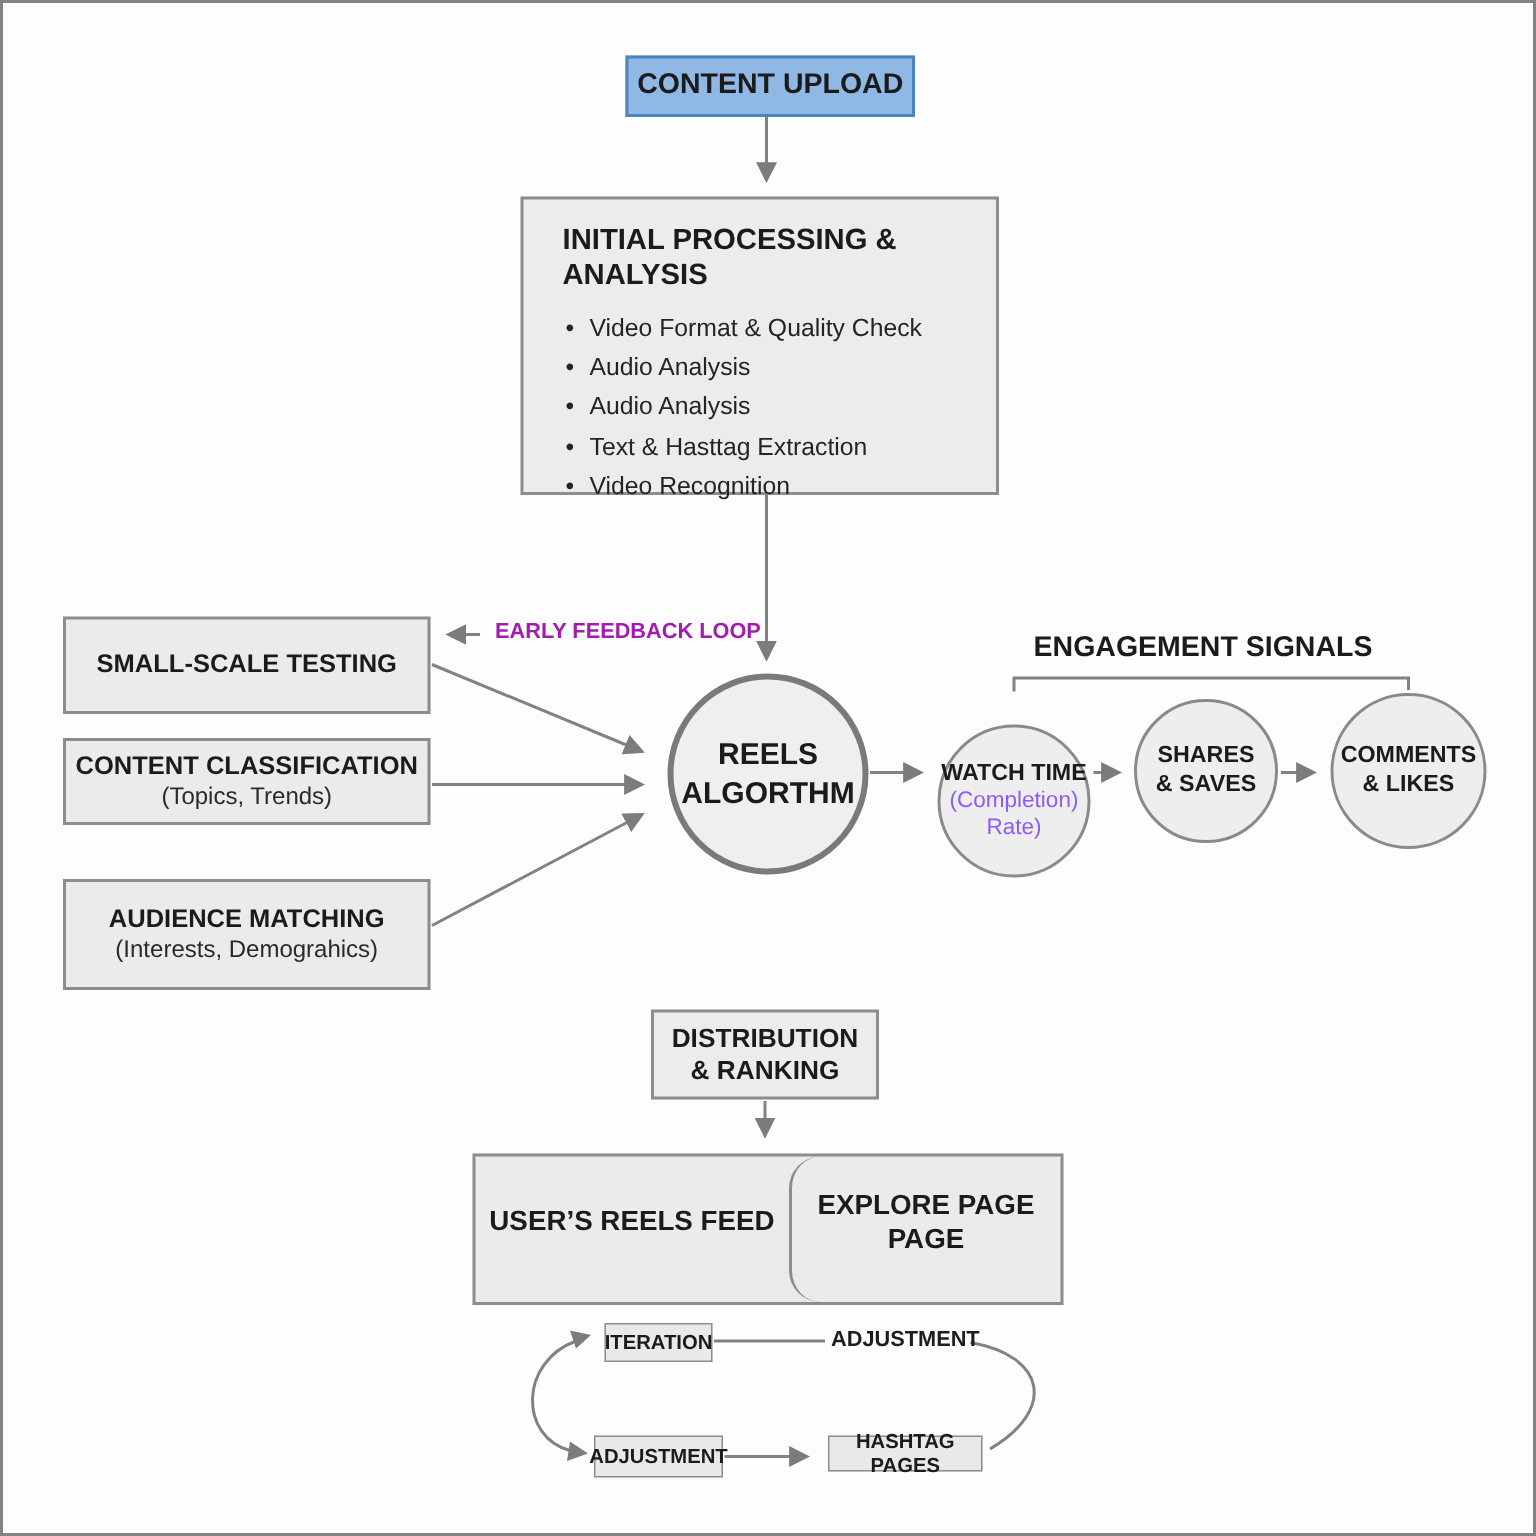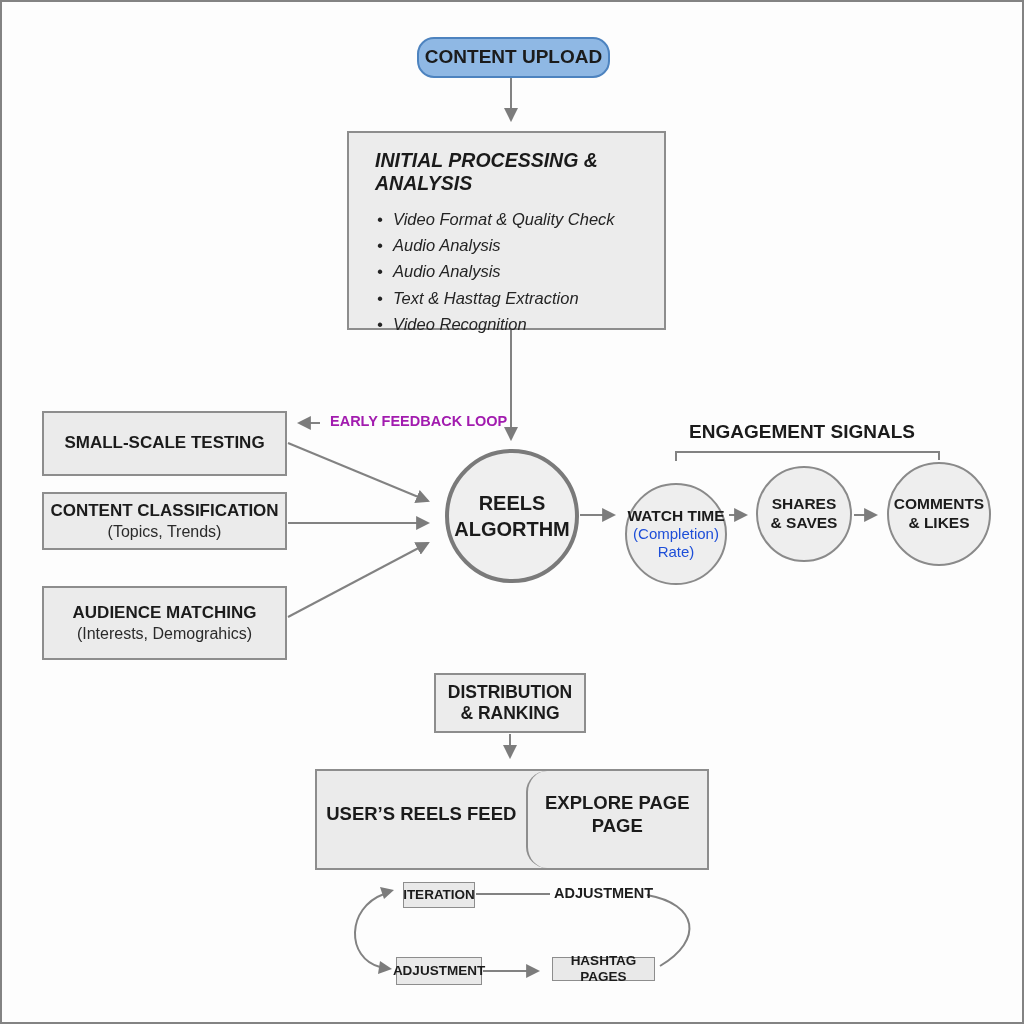--- a/index.html
+++ b/index.html
@@ -11,22 +11,22 @@
   svg.connectors{position:absolute;left:0;top:0;width:1024px;height:1024px;}
   .node{
     position:absolute;box-sizing:border-box;background:#ebebeb;border:2px solid #8d8d8d;
     display:flex;flex-direction:column;align-items:center;justify-content:center;
     text-align:center;line-height:1.2;
   }
   .pre{white-space:pre-line;}
   .blue{background:#8fb8e4;border:2px solid #4d83bf;}
 
   
-  .content-upload{left:415px;top:35px;width:193px;height:41px;font-size:19px;font-weight:bold;border-radius:17px;}
-  .initial-processing{left:345px;top:129px;width:319px;height:199px;align-items:flex-start;justify-content:flex-start;text-align:left;padding:16px 10px 10px 26px;background:#ececec;font-style:italic;}
+  .content-upload{left:415px;top:35px;width:193px;height:41px;font-size:19px;font-weight:bold;}
+  .initial-processing{left:345px;top:129px;width:319px;height:199px;align-items:flex-start;justify-content:flex-start;text-align:left;padding:16px 10px 10px 26px;background:#ececec;}
   .initial-processing .ip-title{font-size:19.5px;font-weight:bold;margin-bottom:14px;}
   .initial-processing ul{list-style:none;margin:0;padding:0 0 0 18px;font-size:16.5px;color:#242424;}
   .initial-processing li{margin-bottom:6.5px;position:relative;}
   .initial-processing li::before{content:"•";position:absolute;left:-16px;}
 
   
   .left-box{left:40px;width:245px;}
   .small-scale{top:409px;height:65px;}
   .content-class{top:490px;height:58px;}
   .audience{top:584px;height:74px;}
@@ -39,21 +39,21 @@
   .circle{border-radius:50%;}
   .reels{left:443px;top:447px;width:134px;height:134px;border:4px solid #7a7a7a;background:#efefef;font-size:20px;font-weight:bold;line-height:1.3;}
 
   
   .engagement-title{position:absolute;left:660px;top:419px;width:280px;text-align:center;font-size:19px;font-weight:bold;}
   .eng-circle{background:#eeeeee;border:2px solid #8a8a8a;font-size:15.5px;}
   .watch{left:623px;top:481px;width:102px;height:102px;}
   .shares{left:754px;top:464px;width:96px;height:96px;}
   .comments{left:885px;top:460px;width:104px;height:104px;}
   .eng-circle .t{font-weight:bold;}
-  .eng-circle .s{font-weight:normal;font-size:15px;color:#1d4ed8;}
+  .eng-circle .s{font-weight:normal;font-size:15px;color:#8b5cf6;}
 
   
   .distribution{left:432px;top:671px;width:152px;height:60px;font-size:17.5px;font-weight:bold;background:#ececec;}
   .feeds{left:313px;top:767px;width:394px;height:101px;flex-direction:row;padding:0;align-items:stretch;}
   .feed-cell{flex:0 0 53.5%;display:flex;align-items:center;justify-content:center;font-size:18.5px;font-weight:bold;box-sizing:border-box;padding-bottom:10px;}
   .feed-cell.right{flex:0 0 46.5%;border-left:2px solid #8d8d8d;border-radius:21px;}
 
   
   .mini{background:#e9e9e9;border:1.5px solid #8d8d8d;font-weight:bold;font-size:13.5px;}
   .iteration{left:401px;top:880px;width:72px;height:26px;}

